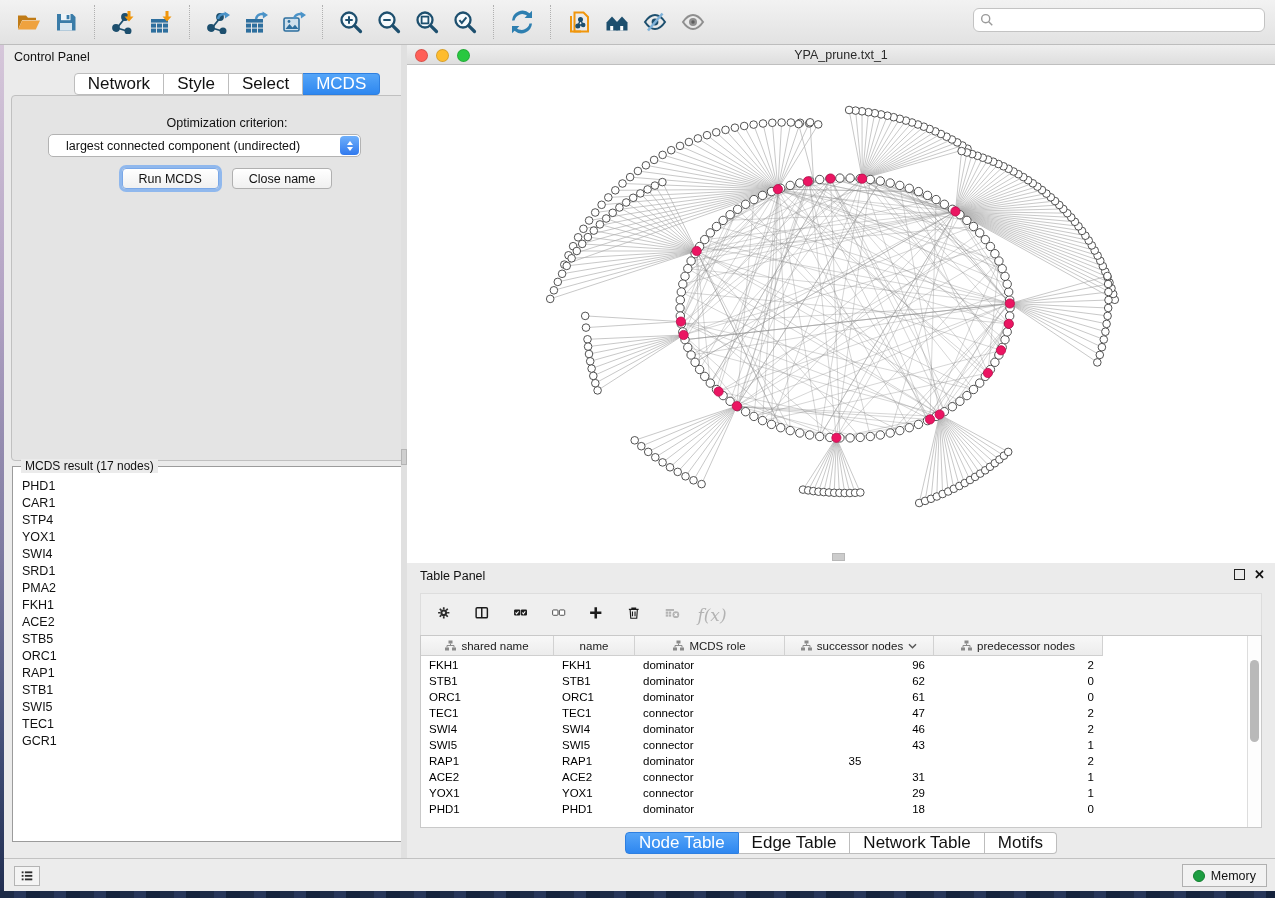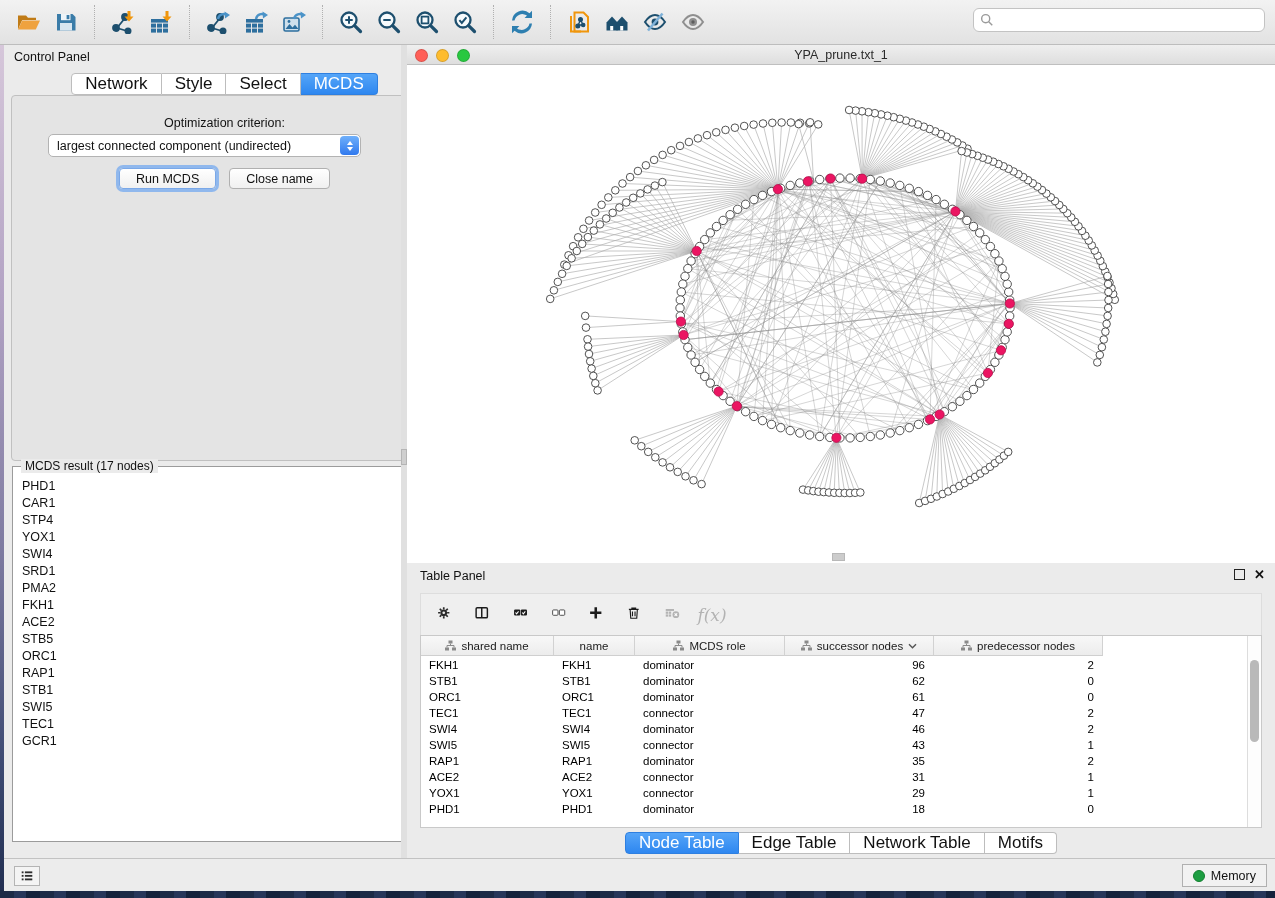--- a/index.html
+++ b/index.html
@@ -19,40 +19,40 @@
     border-bottom:1px solid #bdbdbd;display:flex;align-items:center;box-sizing:border-box;}
   .tb-group{display:flex;align-items:center;height:34px;padding:0 9px;}
   .tb-group.sep{border-left:1px dotted #b0b0b0;}
   .tb-btn{width:38px;height:32px;display:flex;align-items:center;justify-content:center;
     background:none;border:none;padding:0;cursor:default;}
   .search-box{position:absolute;right:10px;top:8px;width:292px;height:24px;background:#fff;
     border:1px solid #c3c3c3;border-radius:6px;display:flex;align-items:center;padding:0 6px;box-sizing:border-box;}
   .search-box input{border:none;outline:none;flex:1;font:12px "Liberation Sans",sans-serif;background:transparent;margin-left:5px;}
 
   
-  .control-panel{left:4px;top:45px;width:447px;height:813px;background:#ebebeb;border-right:6px solid #15803d;box-sizing:border-box;}
+  .control-panel{left:4px;top:45px;width:447px;height:813px;background:#ebebeb;border-right:1px solid #15803d;box-sizing:border-box;}
   .panel-head{position:absolute;left:0;top:0;right:0;height:24px;}
   .panel-title{position:absolute;left:10px;top:5px;font-size:12.5px;color:#111;}
   .win-btns{position:absolute;right:8px;top:5px;display:flex;gap:9px;align-items:center;}
   .win-float{width:9px;height:9px;border:1.5px solid #222;background:transparent;display:inline-block;}
   .win-close{font-size:13px;font-weight:bold;color:#111;line-height:11px;}
 
   .ctrl-tabs{position:absolute;left:0;right:0;top:28px;display:flex;justify-content:center;}
   .tab-seg{height:20px;line-height:20px;padding:0 13px;background:#fff;border:1px solid #bdbdbd;border-left:none;
     font-size:17px;color:#111;}
   .tab-seg:first-child{border-left:1px solid #bdbdbd;border-radius:4px 0 0 4px;}
   .tab-seg:last-child{border-radius:0 4px 4px 0;}
   .tab-seg.active{background:linear-gradient(#55a5f8,#2e87f0);border-color:#2e7fe0;color:#fff;}
 
   .ctrl-content{position:absolute;left:7px;right:7px;top:50px;height:364px;background:#e4e4e4;
     border:1px solid #c0c0c0;border-radius:4px;}
   .opt-label{position:absolute;left:0;right:0;top:20px;text-align:center;font-size:12.5px;color:#111;}
   .criterion{position:absolute;left:36px;top:38px;width:313px;height:23px;background:#fff;border:1px solid #b3b3b3;
     border-radius:5px;box-sizing:border-box;display:flex;align-items:center;}
-  .criterion .val{flex:1;padding-left:8px;font-size:12.5px;color:#111;white-space:nowrap;}
+  .criterion .val{flex:1;padding-left:17px;font-size:12.5px;color:#111;white-space:nowrap;}
   .criterion .step{width:19px;height:19px;margin:1px;border-radius:4px;background:linear-gradient(#6fb0fb,#3079ee);
     display:flex;flex-direction:column;align-items:center;justify-content:center;gap:2px;}
   .tri{width:0;height:0;border-left:3.5px solid transparent;border-right:3.5px solid transparent;}
   .tri.up{border-bottom:4px solid #fff;}
   .tri.dn{border-top:4px solid #fff;}
   .btn-row{position:absolute;left:0;right:0;top:72px;display:flex;justify-content:center;gap:13px;}
   .mac-btn{height:21px;padding:0 16px;background:linear-gradient(#ffffff,#f0f0f0);border:1px solid #b0b0b0;
     border-radius:4px;font:12.5px "Liberation Sans",sans-serif;color:#111;}
   .mac-btn.focused{box-shadow:0 0 0 3px rgba(116,169,240,.75);border-color:#7aa8e8;}
 
@@ -835,21 +835,21 @@
             <div class="td left" style="width: 133px;">SWI5</div>
             <div class="td left" style="width: 81px;">SWI5</div>
             <div class="td left" style="width: 150px;">connector</div>
             <div class="td right" style="width: 149px;">43</div>
             <div class="td right" style="width: 169px;">1</div>
           </div>
           <div class="tr">
             <div class="td left" style="width: 133px;">RAP1</div>
             <div class="td left" style="width: 81px;">RAP1</div>
             <div class="td left" style="width: 150px;">dominator</div>
-            <div class="td right" style="width: 149px;">35</div>
+            <div class="td right" style="width: 149px; text-align: center;">35</div>
             <div class="td right" style="width: 169px;">2</div>
           </div>
           <div class="tr">
             <div class="td left" style="width: 133px;">ACE2</div>
             <div class="td left" style="width: 81px;">ACE2</div>
             <div class="td left" style="width: 150px;">connector</div>
             <div class="td right" style="width: 149px;">31</div>
             <div class="td right" style="width: 169px;">1</div>
           </div>
           <div class="tr">

